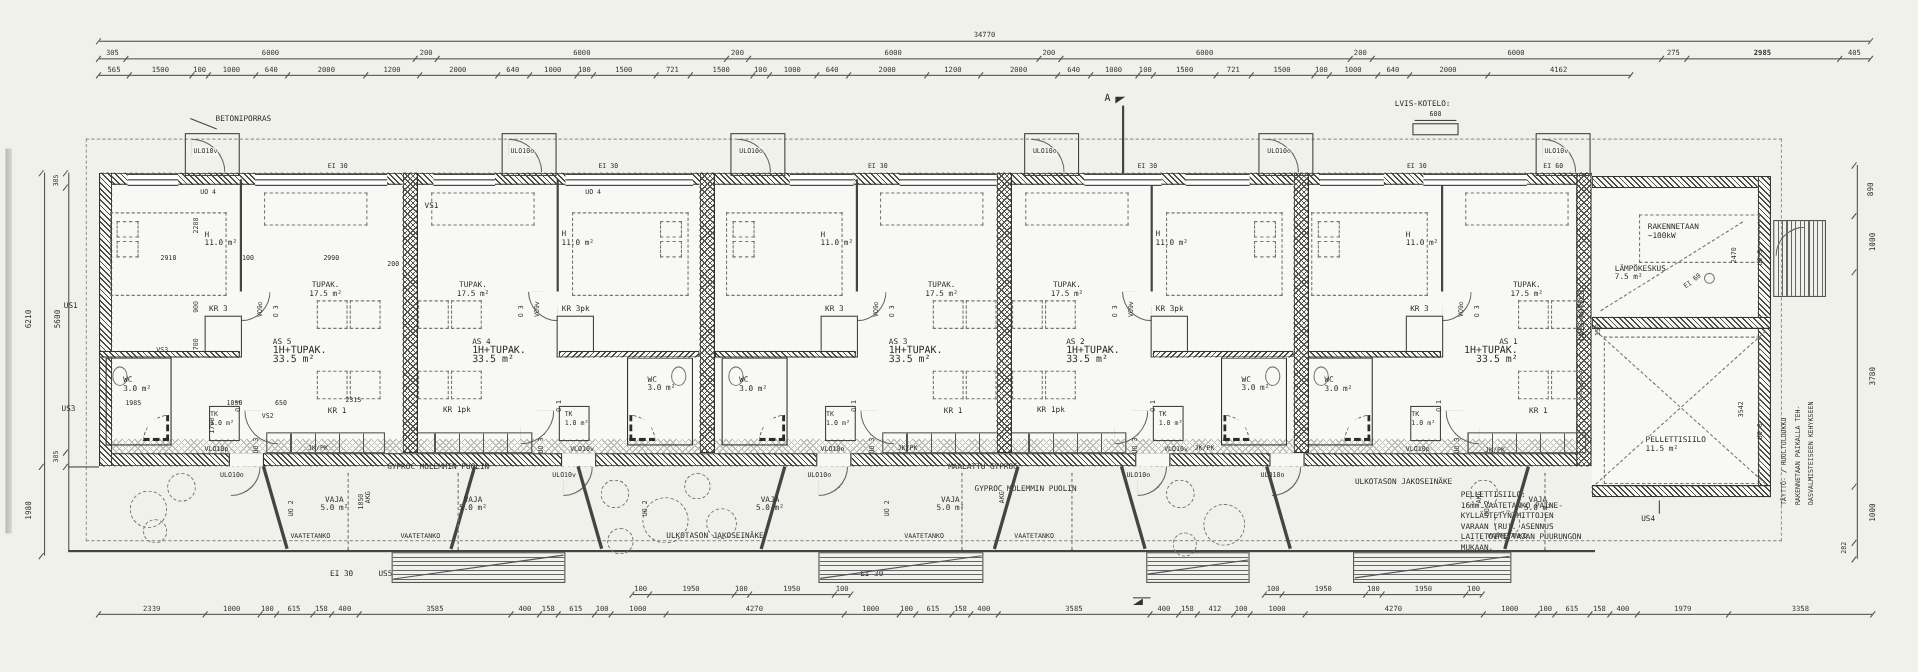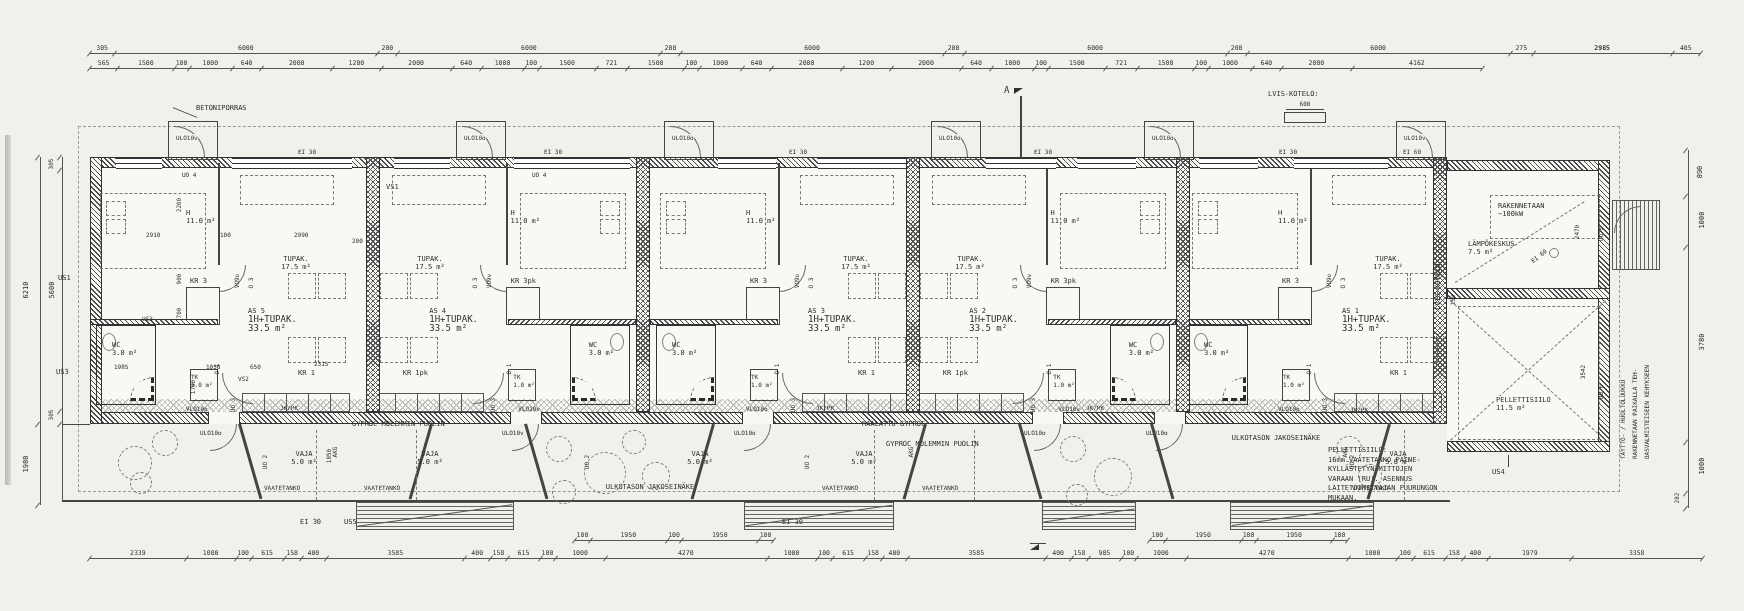--- a/index.html
+++ b/index.html
@@ -46,20 +46,23 @@
   .flag{position:absolute;width:0;height:0;border-top:6px solid #333;border-right:9px solid transparent;}
   .smudge{position:absolute;background:linear-gradient(90deg,#8a8a86,#c9c9c4);opacity:.55;}
 </style>
 </head>
 <body>
 
 <div class="sheet">
 
   <div class="smudge" style="left:5px;top:135px;width:6px;height:350px;"></div>
 
+  <div class="dimrow" style="left:90px;top:26px;width:1610px;height:11px;">
+    <span class="dimcell" style="flex-grow:1;">34770</span>
+  </div>
   <div class="dimrow" style="left:90px;top:42px;width:1610px;height:11px;">
       <span class="dimcell" style="flex-grow: 305;">305</span>
       <span class="dimcell" style="flex-grow: 6000;">6000</span>
       <span class="dimcell" style="flex-grow: 200;">200</span>
       <span class="dimcell" style="flex-grow: 6000;">6000</span>
       <span class="dimcell" style="flex-grow: 200;">200</span>
       <span class="dimcell" style="flex-grow: 6000;">6000</span>
       <span class="dimcell" style="flex-grow: 200;">200</span>
       <span class="dimcell" style="flex-grow: 6000;">6000</span>
       <span class="dimcell" style="flex-grow: 200;">200</span>
@@ -159,21 +162,21 @@
       <span class="dimcell" style="flex-grow: 1000;">1000</span>
       <span class="dimcell" style="flex-grow: 4270;">4270</span>
       <span class="dimcell" style="flex-grow: 1000;">1000</span>
       <span class="dimcell" style="flex-grow: 100;">100</span>
       <span class="dimcell" style="flex-grow: 615;">615</span>
       <span class="dimcell" style="flex-grow: 158;">158</span>
       <span class="dimcell" style="flex-grow: 400;">400</span>
       <span class="dimcell" style="flex-grow: 3585;">3585</span>
       <span class="dimcell" style="flex-grow: 400;">400</span>
       <span class="dimcell" style="flex-grow: 158;">158</span>
-      <span class="dimcell" style="flex-grow: 614;">905</span>
+      <span class="dimcell" style="flex-grow: 614;">412</span>
       <span class="dimcell" style="flex-grow: 100;">100</span>
       <span class="dimcell" style="flex-grow: 1000;">1000</span>
       <span class="dimcell" style="flex-grow: 4270;">4270</span>
       <span class="dimcell" style="flex-grow: 1000;">1000</span>
       <span class="dimcell" style="flex-grow: 100;">100</span>
       <span class="dimcell" style="flex-grow: 615;">615</span>
       <span class="dimcell" style="flex-grow: 158;">158</span>
       <span class="dimcell" style="flex-grow: 400;">400</span>
       <span class="dimcell" style="flex-grow: 1979;">1979</span>
       <span class="dimcell" style="flex-grow: 3358;">3358</span>
@@ -470,21 +473,21 @@
       <div class="dsh" style="left:16px;top:62px;width:18px;height:13px;"></div>
       <div class="lbl" style="left:96px;top:52px;"><span>H</span><br><span>11.0 m²</span></div>
 
       <div class="dsh" style="left:150px;top:18px;width:92px;height:28px;"></div>
       <div class="dsh" style="left:198px;top:116px;width:26px;height:24px;"></div>
       <div class="dsh" style="left:228px;top:116px;width:26px;height:24px;"></div>
       <div class="dsh" style="left:198px;top:180px;width:26px;height:24px;"></div>
       <div class="dsh" style="left:228px;top:180px;width:26px;height:24px;"></div>
       <div class="lbl c" style="left:176px;top:98px;width:60px;"><span>TUPAK.</span><br><span>17.5 m²</span></div>
 
-      <div class="lbl" style="left:160px;top:150px;">
+      <div class="lbl" style="left:149px;top:150px;text-align:right;">
         <span class="big">AS 1</span><br>
         <span style="font-size:9px;">1H+TUPAK.</span><br>
         <span style="font-size:9px;">33.5 m²</span>
       </div>
 
       <div class="ln" style="left:96px;top:130px;width:32px;height:36px;background:transparent;border:1px solid #444;"></div>
       <div class="lbl" style="left:100px;top:120px;">KR 3</div>
       <div class="lbl v t6" style="left:140px;top:120px;">VO9o</div>
       <div class="lbl v t6" style="left:156px;top:122px;">O 3</div>
 

